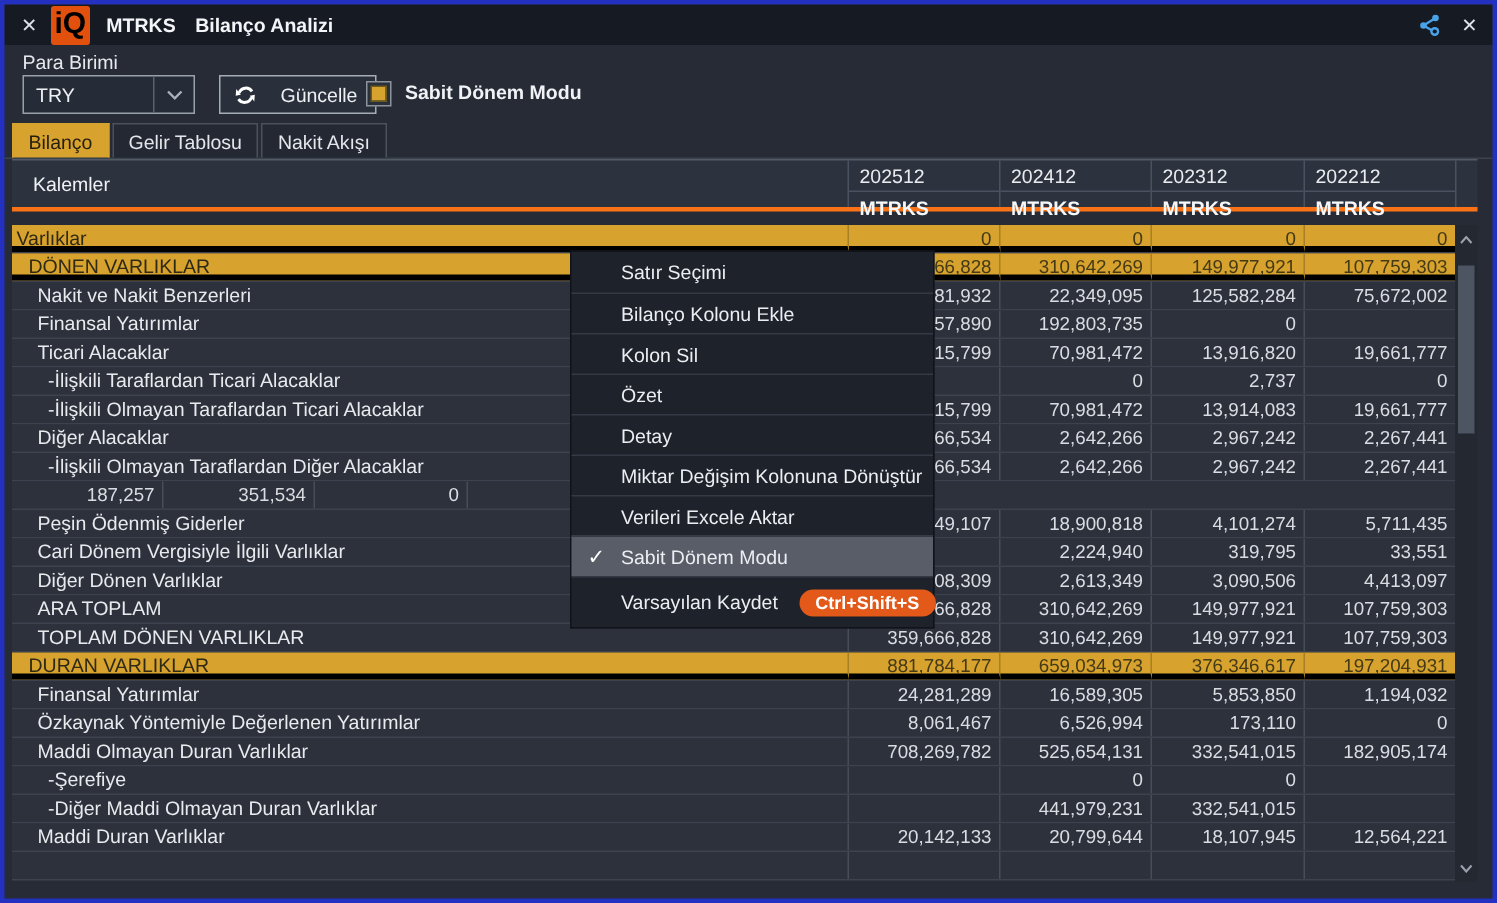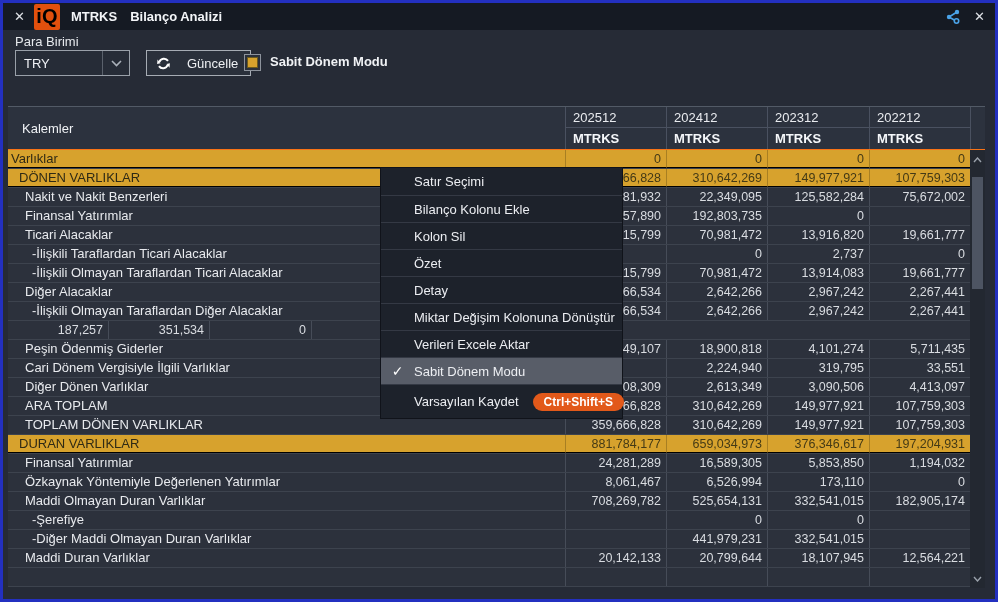--- a/index.html
+++ b/index.html
@@ -24,35 +24,35 @@
   .chk{position:absolute;left:241px;top:51px;width:17px;height:17px;border:1px solid #8d939c;background:#2a303b;box-sizing:border-box;display:flex;align-items:center;justify-content:center;}
   .chk-inner{width:9px;height:9px;background:#d7a22d;outline:1px solid #6b5a1d;}
   .chk-label{position:absolute;left:267px;top:51px;font-size:13px;font-weight:bold;color:#f0f2f5;}
 
   
   .tabbar{position:absolute;left:0;top:79px;right:0;height:24px;border-bottom:1px solid #3c424d;box-sizing:border-box;display:flex;gap:2px;padding-left:5px;align-items:flex-end;}
   .tab{height:23px;display:flex;align-items:center;padding:0 10px;font-size:13px;color:#e3e6ea;background:#232833;border:1px solid #4a515d;border-bottom:none;box-sizing:border-box;}
   .tab.active{background:#d7a22d;color:#241f12;border-color:#d7a22d;}
 
   
-  .thead{position:absolute;left:5px;top:103px;width:977px;height:44px;background:#2c323e;border-top:1px solid #525a66;border-bottom:1px solid #f97316;box-sizing:border-box;}
+  .thead{position:absolute;left:5px;top:103px;width:977px;height:35px;background:#2c323e;border-top:1px solid #525a66;border-bottom:3px solid #f97316;box-sizing:border-box;}
   .th-items{position:absolute;left:0;top:0;width:558px;height:100%;border-right:1px solid #4a5160;display:flex;align-items:center;padding-left:14px;color:#f0f2f5;font-size:13px;box-sizing:border-box;}
   .th-col{position:absolute;top:0;height:100%;box-sizing:border-box;border-right:1px solid #4a5160;}
   .th-year{height:21px;line-height:21px;padding-left:7px;color:#e9ebef;font-size:13px;border-bottom:1px solid #4a5160;box-sizing:border-box;}
   .th-ticker{height:21px;line-height:21px;padding-left:7px;color:#f5f7fa;font-weight:bold;font-size:13px;}
 
   
   .tbody{position:absolute;left:5px;top:147px;width:963px;height:446px;overflow:hidden;}
   .row{display:flex;height:19px;box-sizing:border-box;border-bottom:1px solid #3d434e;background:#2c313c;}
   .cell{box-sizing:border-box;border-right:1px solid #464c58;height:100%;font-size:13px;line-height:18px;white-space:nowrap;overflow:hidden;color:#e8eaee;}
   .c0{width:558px;} .c1{width:101px;} .c2{width:101px;} .c3{width:102px;} .c4{width:101px;}
   .num{text-align:right;padding-right:5px;color:#d9dce1;font-size:12.5px;}
   .ind0{padding-left:3px;} .ind1{padding-left:11px;} .ind2{padding-left:17px;} .ind3{padding-left:24px;}
   .row.hl{background:#d7a22d;}
-  .row.hl .cell{color:#2f2a15;border-right-color:#a87f22;border-bottom:1px solid #000000;}
+  .row.hl .cell{color:#2f2a15;border-right-color:#a87f22;border-bottom:4px solid #000000;}
   .row.hl .num{color:#443a16;}
 
   
   .vscroll{position:absolute;left:967px;top:147px;width:15px;height:438px;background:#232831;}
   .vs-btn{position:absolute;left:0;width:15px;height:17px;display:flex;align-items:center;justify-content:center;}
   .vs-up{top:1px;} .vs-down{bottom:1px;}
   .vs-thumb{position:absolute;left:2px;top:27px;width:11px;height:112px;background:#4d5462;}
 
   
   .cmenu{position:absolute;left:377px;top:164px;width:243px;background:#1d222b;border:1px solid #10131a;z-index:50;box-sizing:border-box;}
@@ -108,20 +108,25 @@
         <polygon points="14.4,12.4 11.2,8.4 14.8,7.6" fill="#fff"></polygon>
       </svg>
     </span>
     <span>Güncelle</span>
   </div>
   <div class="chk">
       <span class="chk-inner"></span>
     </div>
   <div class="chk-label">Sabit Dönem Modu</div>
 
+  <div class="tabbar">
+      <div class="tab active">Bilanço</div>
+      <div class="tab">Gelir Tablosu</div>
+      <div class="tab">Nakit Akışı</div>
+    </div>
 
   <div class="thead">
     <div class="th-items">Kalemler</div>
 
   <div class="th-col" style="left: 558px; width: 101px;">
         <div class="th-year">202512</div>
         <div class="th-ticker">MTRKS</div>
       </div>
       <div class="th-col" style="left: 659px; width: 101px;">
         <div class="th-year">202412</div>

